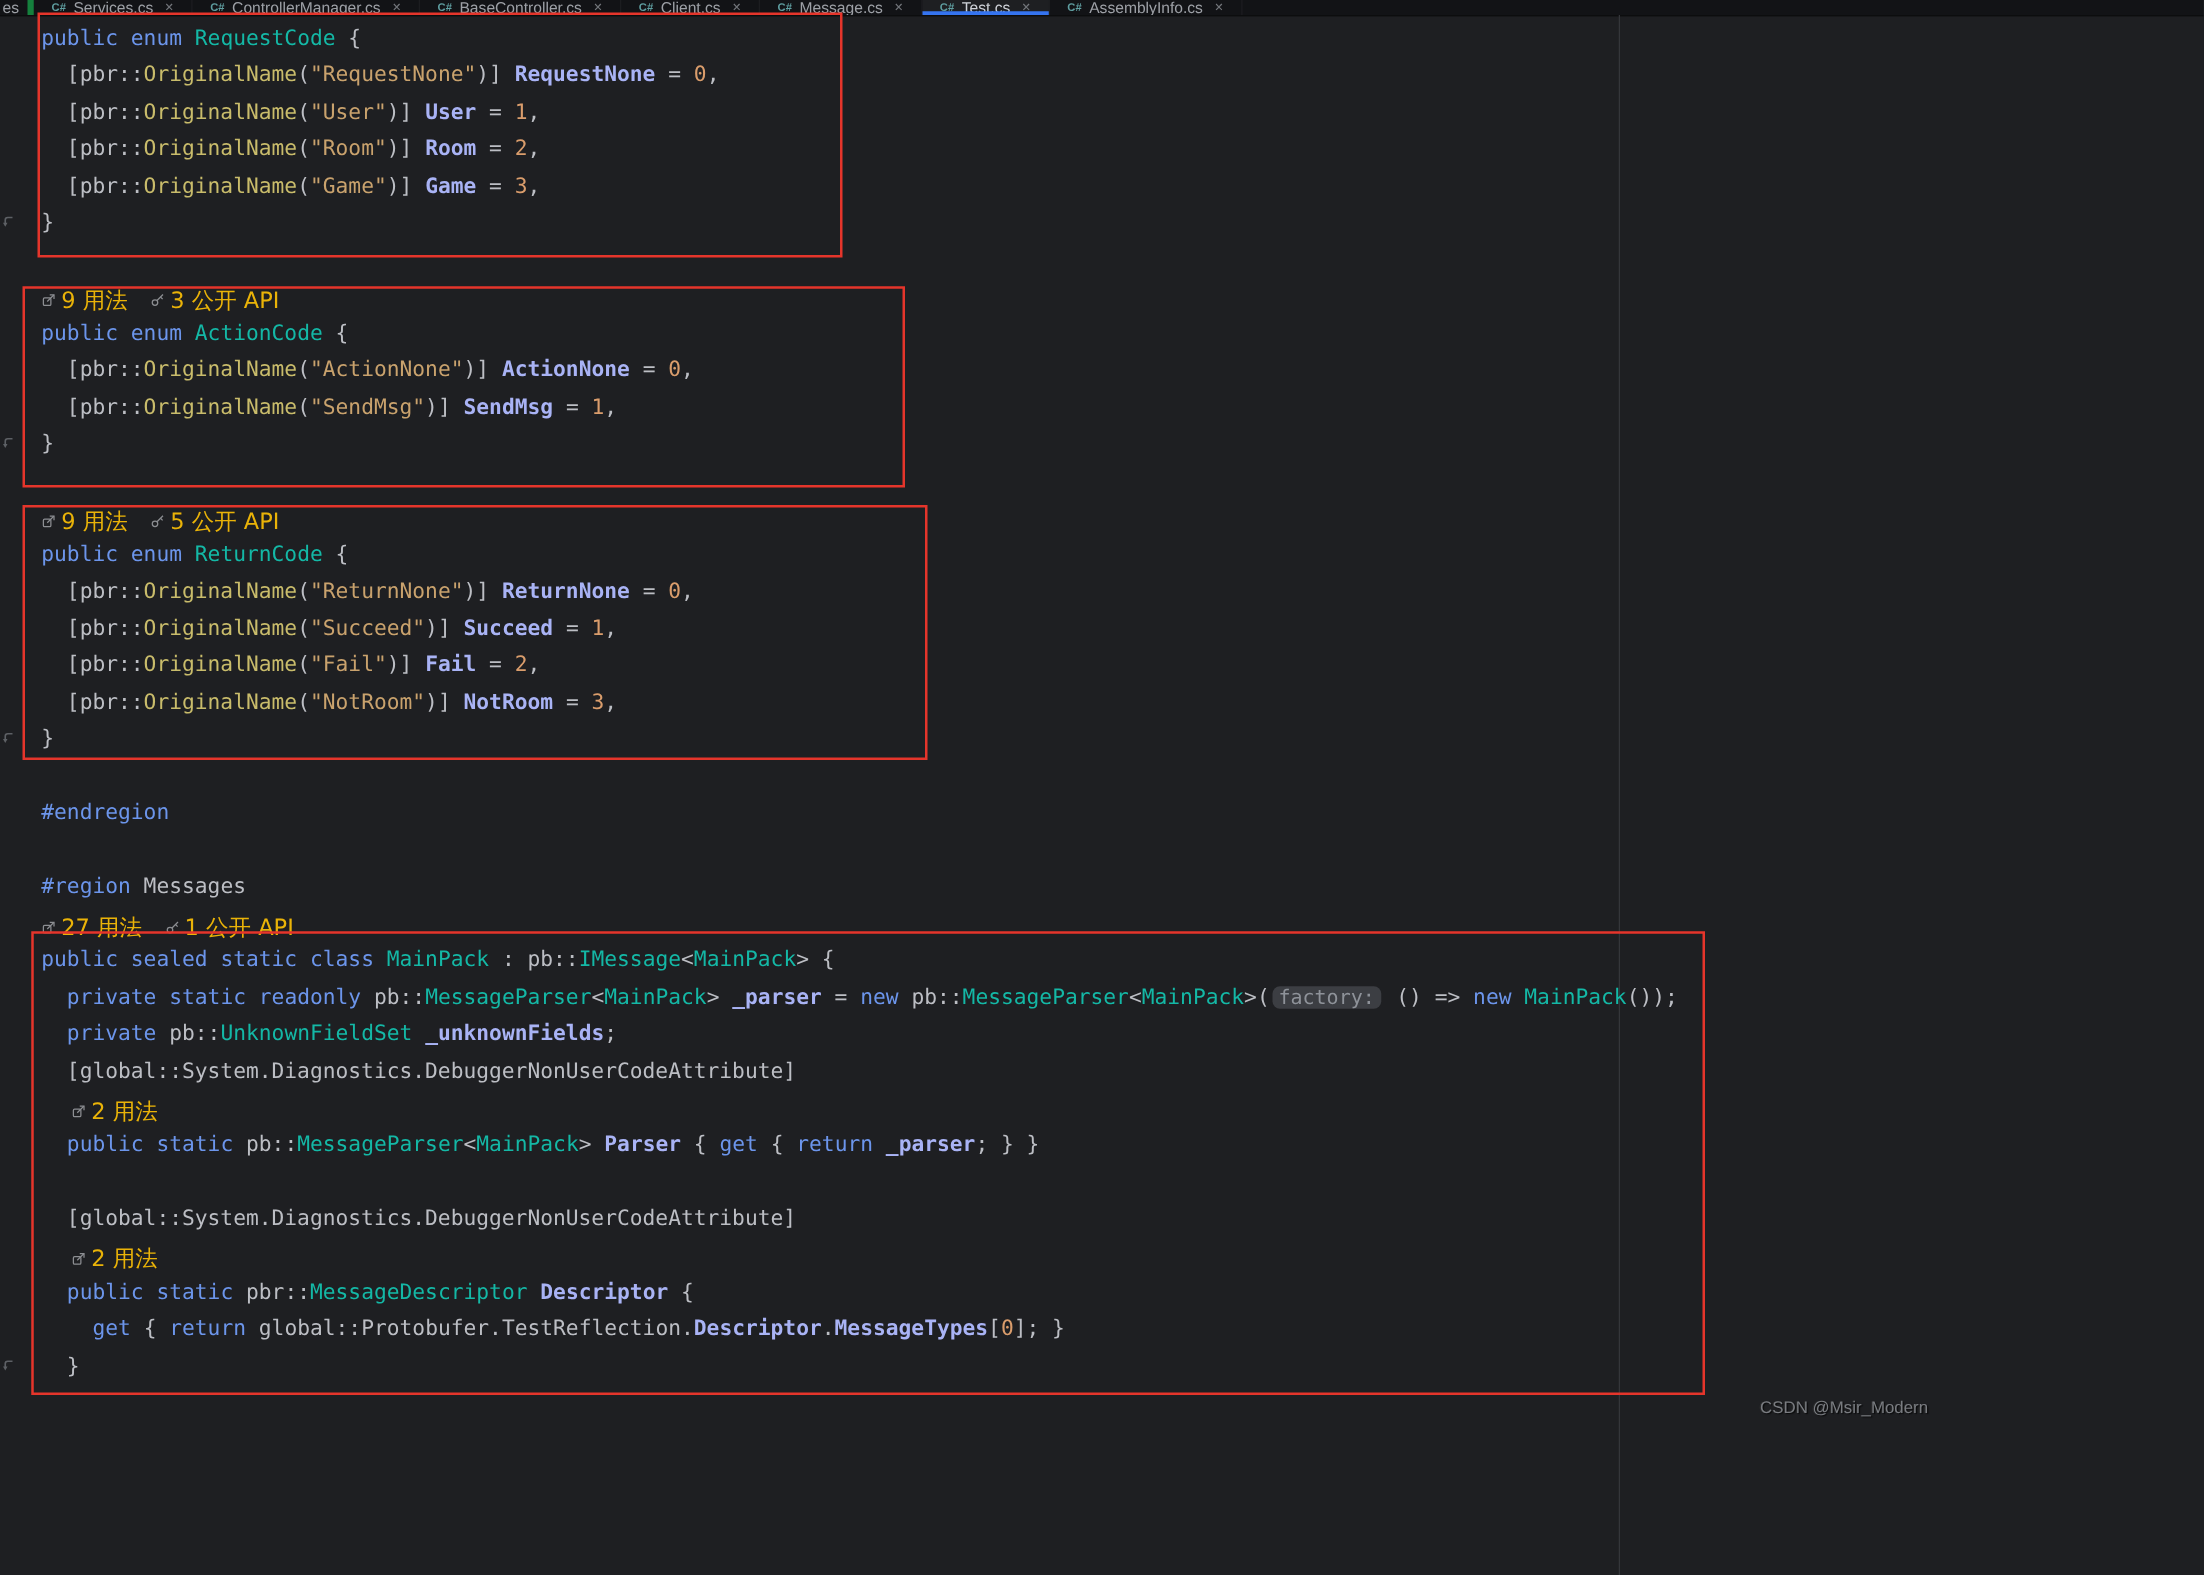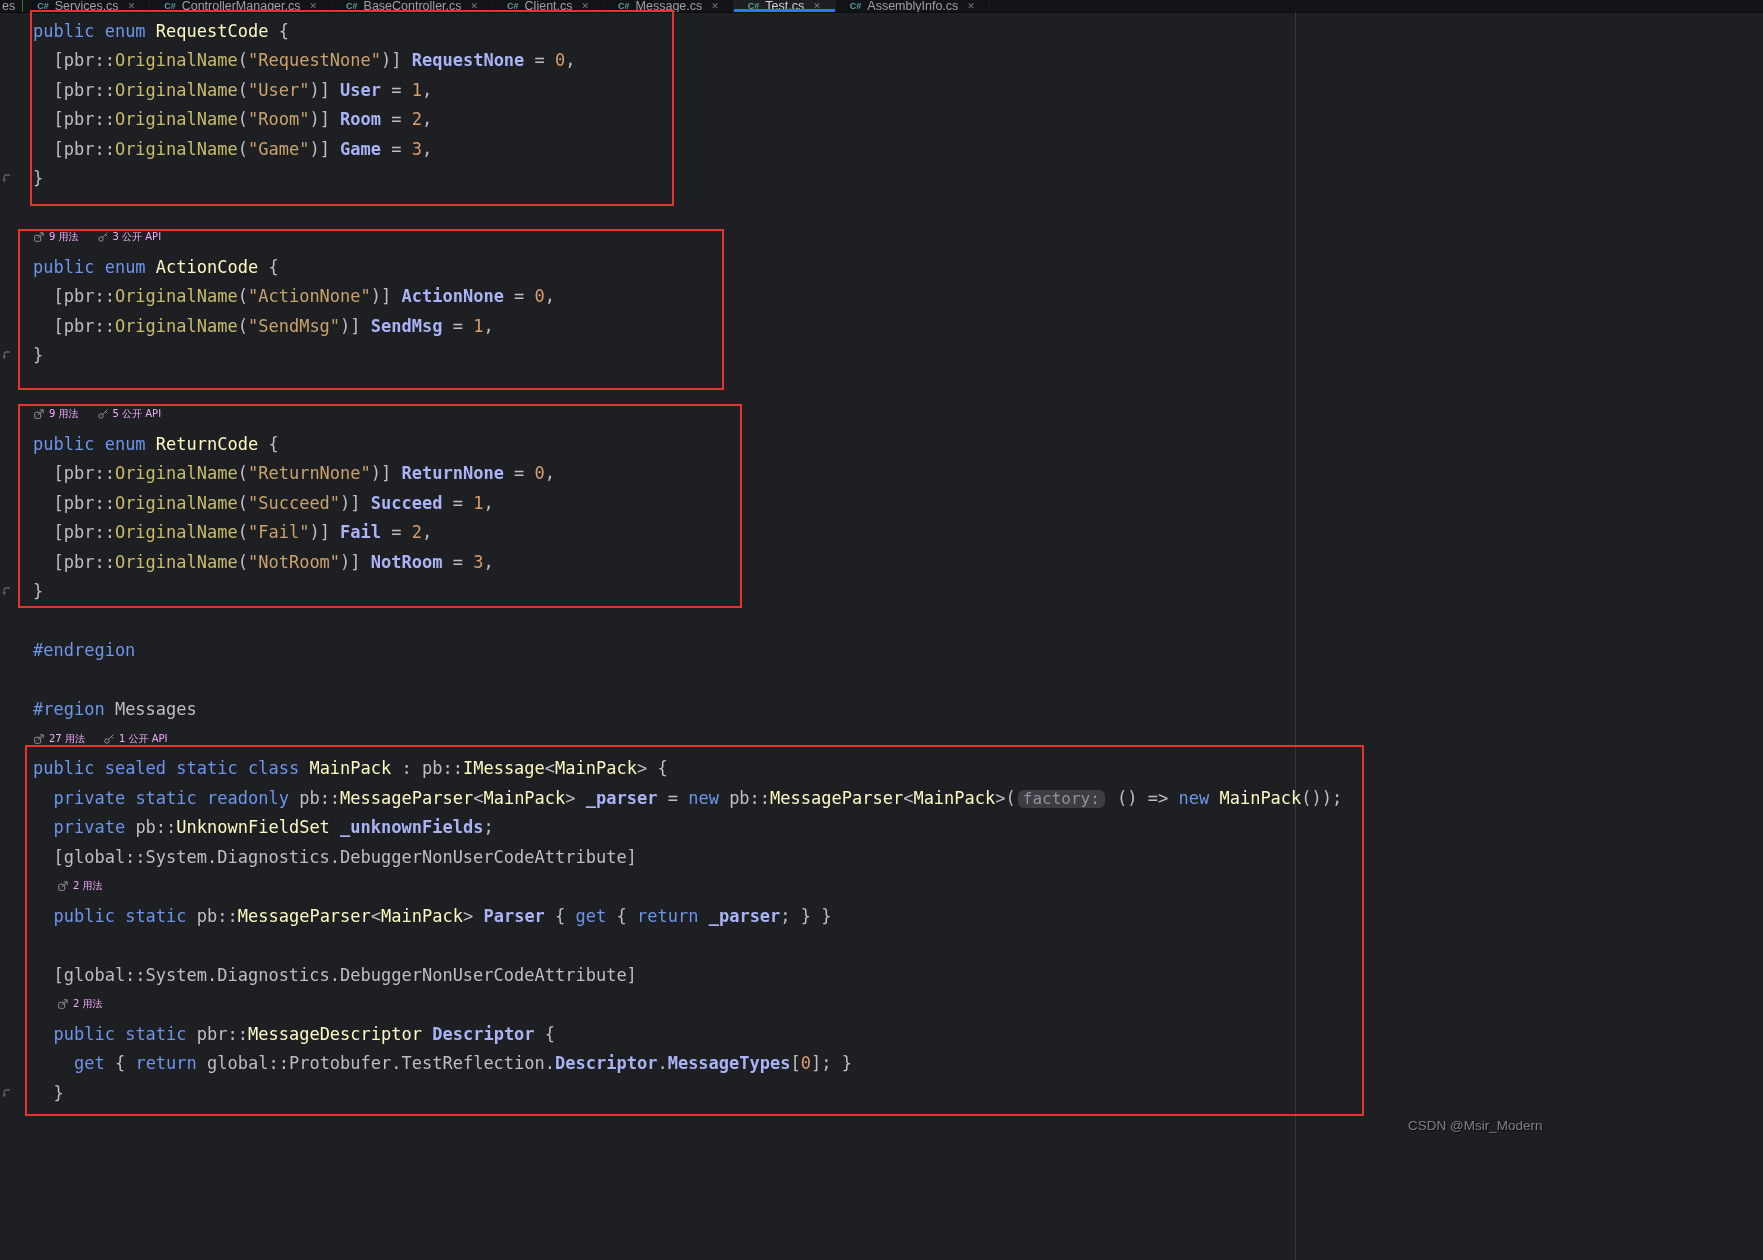--- a/index.html
+++ b/index.html
@@ -1,40 +1,40 @@
 <!DOCTYPE html>
 <html><head>
 <meta charset="utf-8">
 <style>
   html,body{margin:0;padding:0;background:#1E1F22;}
   .screen{position:relative;width:1763px;height:1260px;overflow:hidden;background:#1E1F22;font-family:"DejaVu Sans Mono",monospace;}
 
   
   .tabbar{position:absolute;top:0;left:0;right:0;height:12px;background:#121316;border-bottom:1px solid #0c0d0e;
           display:flex;align-items:stretch;font-family:"Liberation Sans",sans-serif;font-size:12.5px;color:#9DA0A6;overflow:hidden;}
-  .tab-frag{display:flex;align-items:center;padding:0 7px 0 2px;border-right:1px solid #15803d;}
+  .tab-frag{display:flex;align-items:center;padding:0 7px 0 2px;border-right:5px solid #15803d;}
   .tab{display:flex;align-items:center;gap:6px;padding:0 14px;border-right:1px solid #1c1d20;position:relative;white-space:nowrap;cursor:default;}
   .tab.active{background:#1E1F22;color:#CFD2D8;}
   .tab.active::after{content:"";position:absolute;left:0;right:0;bottom:0;height:3px;background:#3574F0;}
   .tab-icon{font-size:9px;font-weight:bold;color:#5F9EA0;}
   .tab-close{font-size:9px;color:#74777C;margin-left:3px;}
 
   
   .editor{position:absolute;top:12px;left:0;right:0;bottom:0;}
   .margin-guide{position:absolute;left:1295px;top:0;bottom:0;width:1px;background:#34363A;}
   #code-lines{position:relative;padding-top:4px;}
   .line{height:29.5px;display:flex;align-items:center;position:relative;padding-left:33px;font-size:17px;color:#BCBEC4;}
   .code-text{white-space:pre;}
-  .line.lens{font-family:"DejaVu Sans","Liberation Sans",sans-serif;font-size:10px;color:#f0abfc;gap:18px;}
+  .line.lens{font-family:"DejaVu Sans","Liberation Sans",sans-serif;font-size:18px;color:#eab308;gap:18px;align-items:flex-end;}
   .lens-item{display:inline-flex;align-items:center;gap:4px;cursor:pointer;}
   .lens-item svg{display:block;}
 
   
   .tk-k{color:#6C95EB;text-align:center;}
-  .tk-t{color:#fef9c3;text-align:right;}
+  .tk-t{color:#14b8a6;text-align:right;}
   .tk-d{color:#BCBEC4;}
   .tk-s{color:#C9A26D;}
   .tk-n{color:#DA9D6C;}
   .tk-m{color:#C9BC6B;}
   .tk-e{color:#A9B3F5;font-weight:bold;}
   .tk-dir{color:#6C95EB;margin-top:28px;}
   .tk-h{display:inline-block;background:#3C3E43;color:#8E9299;border-radius:6px;padding:0 5px;font-size:16px;line-height:18px;margin:0 2px;}
 
   .gutter-mark{position:absolute;left:1px;top:50%;transform:translateY(-50%);opacity:.85;}
 

